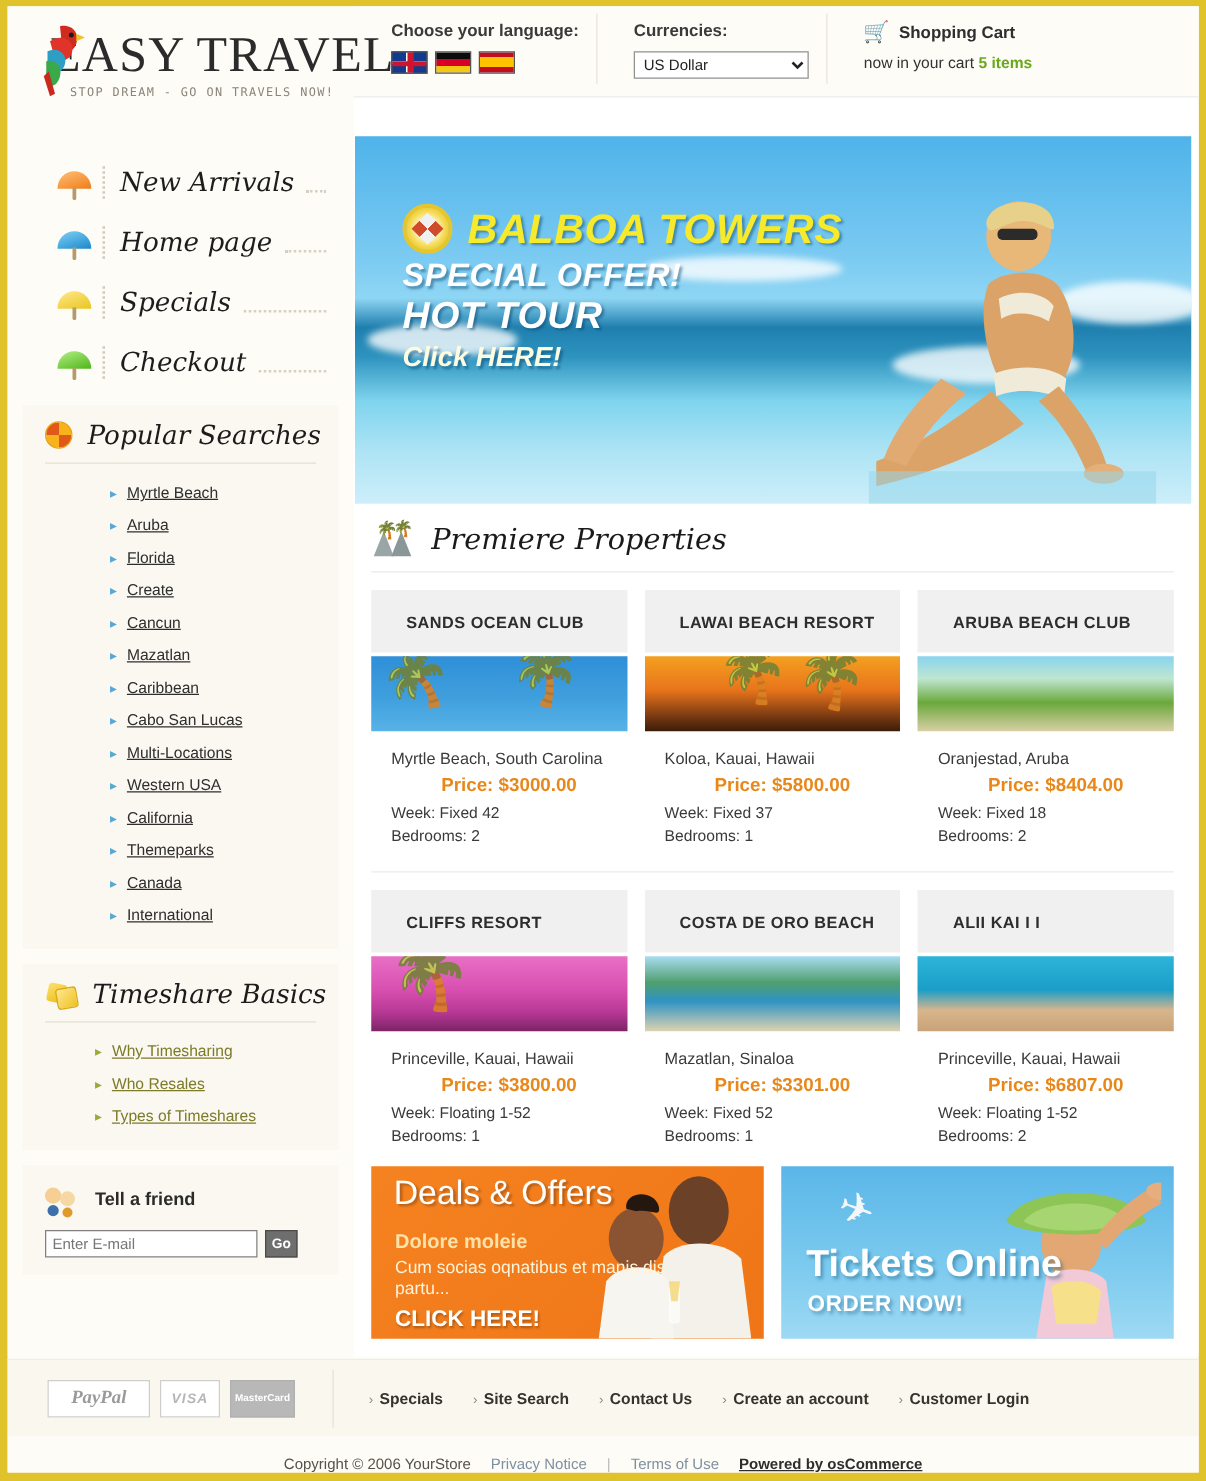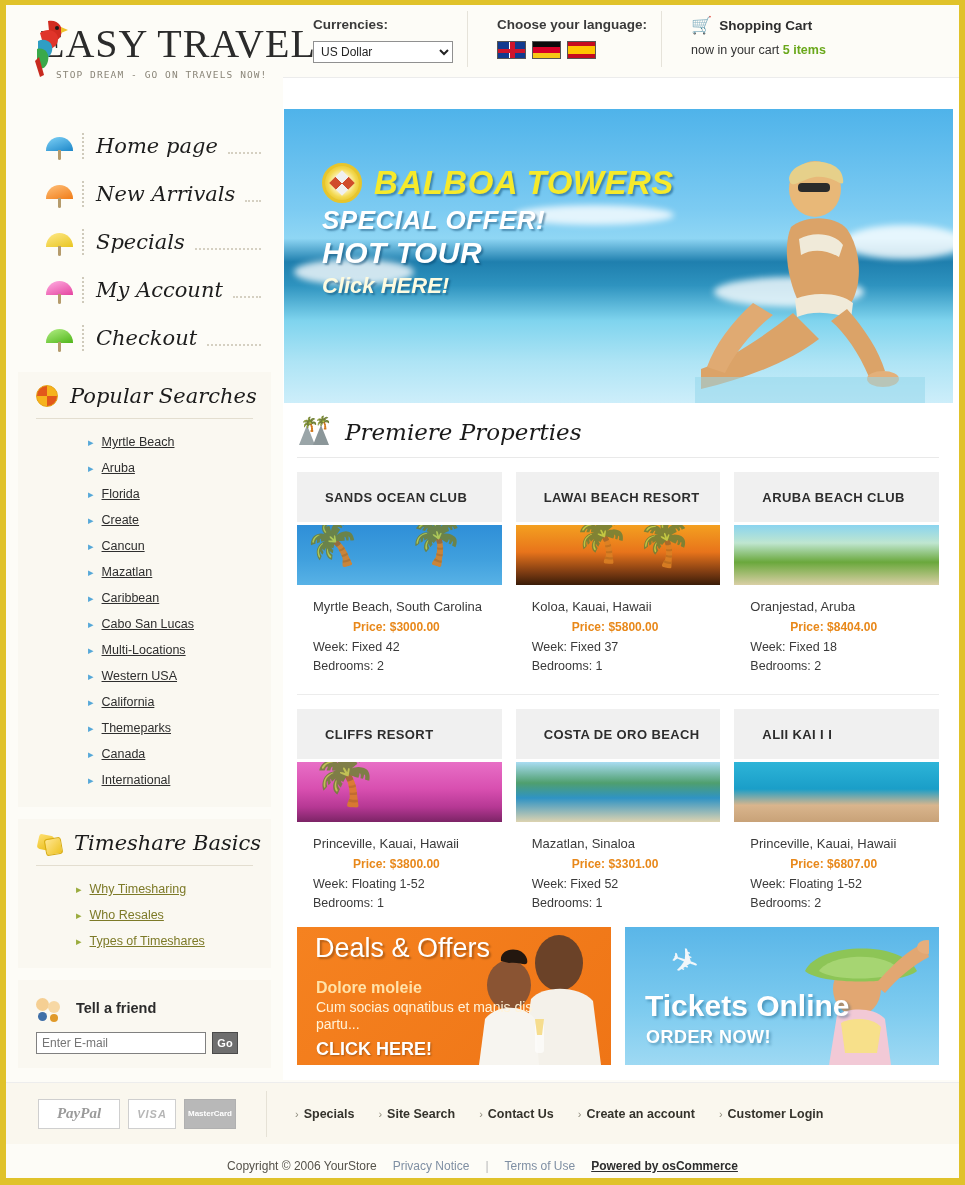--- a/index.html
+++ b/index.html
@@ -205,21 +205,21 @@
   .card-head {
     background: #f0f0f0; height: 50px; display: flex; align-items: center;
     padding-left: 28px;
   }
   .card-name {
     font-size: 13px; font-weight: bold; color: #2d2d2d; letter-spacing: .4px;
   }
   .card-img { height: 60px; margin-top: 3px; }
   .card-body { padding: 14px 0 0 16px; }
   .card-loc { font-size: 13px; color: #3a3a3a; margin-bottom: 6px; }
-  .card-price { font-size: 12px; color: #1e1e1e; font-weight: bold; margin-bottom: 6px; padding-left: 40px; }
+  .card-price { font-size: 15px; color: #1e1e1e; font-weight: bold; margin-bottom: 6px; padding-left: 40px; }
   .card-price span { color: #e8881a; }
   .card-meta { font-size: 12.5px; color: #3a3a3a; margin-bottom: 5px; }
   .row-rule { height: 1px; background: #ececec; margin: 16px 20px 14px 14px; }
 
   
   .ph1 { background: linear-gradient(180deg,#2f8fd8 0%,#3f9fdd 55%,#58b2e6 100%); position: relative; overflow: hidden; }
   .ph2 { background: linear-gradient(180deg,#f4a020 0%,#e8741b 45%,#7a3a12 80%,#3a1c08 100%); position: relative; overflow: hidden; }
   .ph3 { background: linear-gradient(180deg,#8ad4ef 0%,#bfe6d0 30%,#6aa83c 62%,#d9cfa5 100%); position: relative; overflow: hidden; }
   .ph4 { background: linear-gradient(180deg,#e86fc6 0%,#d84fb0 45%,#b63894 75%,#7c2466 100%); position: relative; overflow: hidden; }
   .ph5 { background: linear-gradient(180deg,#a9dcf2 0%,#4f9f6e 35%,#2f93c4 60%,#ddd3b0 100%); position: relative; overflow: hidden; }
@@ -283,82 +283,74 @@
           <path d="M33 10 L40 13 L33 16 Z" fill="#efc12a"></path>
         </svg>
         <div class="logo-text">EASY TRAVEL</div>
         <div class="logo-tag">STOP DREAM - GO ON TRAVELS NOW!</div>
       </div>
     </div>
 
     <div class="col-right">
       <div class="topbar">
         <div class="topcell">
-          <div class="top-label">Currencies:</div>
-          <select class="cur-select">
-            <option>US Dollar</option>
-          </select>
-        </div>
-        <div class="topcell">
           <div class="top-label">Choose your language:</div>
           <div class="flags">
             <span class="flag flag-uk"></span>
             <span class="flag flag-de"></span>
             <span class="flag flag-es"></span>
           </div>
         </div>
         <div class="topcell">
+          <div class="top-label">Currencies:</div>
+          <select class="cur-select">
+            <option>US Dollar</option>
+          </select>
+        </div>
+        <div class="topcell">
           <div class="cart-head">
             <span class="cart-icon">🛒</span>
             <span class="cart-title">Shopping Cart</span>
           </div>
           <div class="cart-sub">
             <span>now in your cart</span>
             <span class="cart-count">5 items</span>
           </div>
         </div>
       </div>
     </div>
   </div>
 
   <div class="row-main">
 
     <div class="col-left">
 
       <div class="navlist">
+        <div class="navitem">
+          <span class="umb umb-orange">
+              <i></i>
+            </span>
+          <span class="navdot"></span>
+          <span class="navlabel">New Arrivals</span>
+          <span class="navdash"></span>
+        </div>
         <div class="navitem">
           <span class="umb umb-blue">
               <i></i>
             </span>
           <span class="navdot"></span>
           <span class="navlabel">Home page</span>
           <span class="navdash"></span>
         </div>
         <div class="navitem">
-          <span class="umb umb-orange">
-              <i></i>
-            </span>
-          <span class="navdot"></span>
-          <span class="navlabel">New Arrivals</span>
-          <span class="navdash"></span>
-        </div>
-        <div class="navitem">
           <span class="umb umb-yellow">
               <i></i>
             </span>
           <span class="navdot"></span>
           <span class="navlabel">Specials</span>
-          <span class="navdash"></span>
-        </div>
-        <div class="navitem">
-          <span class="umb umb-pink">
-              <i></i>
-            </span>
-          <span class="navdot"></span>
-          <span class="navlabel">My Account</span>
           <span class="navdash"></span>
         </div>
         <div class="navitem">
           <span class="umb umb-green">
               <i></i>
             </span>
           <span class="navdot"></span>
           <span class="navlabel">Checkout</span>
           <span class="navdash"></span>
         </div>

